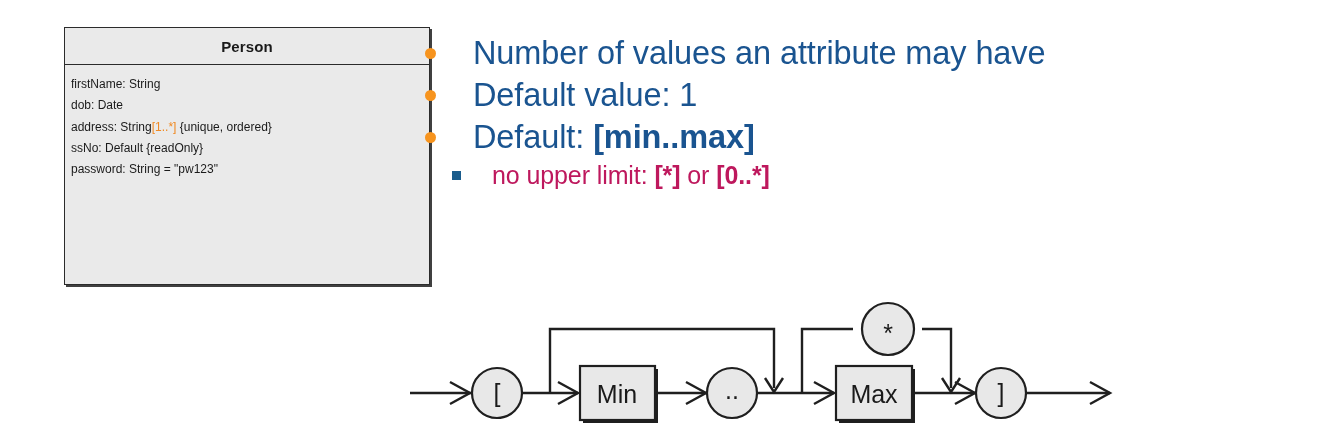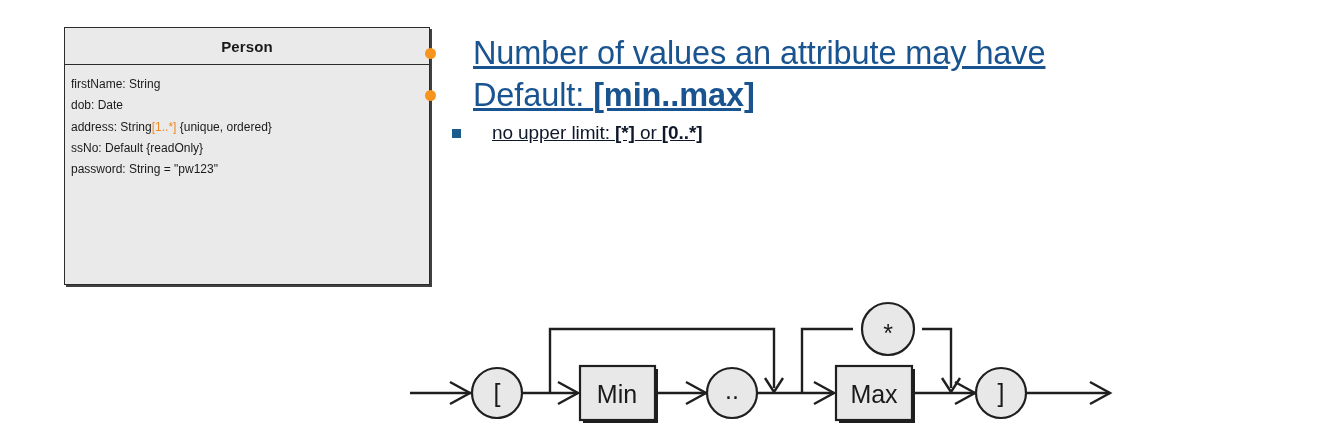--- a/index.html
+++ b/index.html
@@ -98,26 +98,25 @@
     height: 9px;
     background: #1a5c8c;
   }
   .bullet-text {
     font-size: 32.5px;
     line-height: 38px;
     color: #1a5490;
     padding-left: 26px;
     letter-spacing: -.1px;
     white-space: nowrap;
-    text-decoration: underline;
   }
   .bullet-text.sub {
-    font-size: 19px;
+    font-size: 25px;
     line-height: 30px;
-    color: #0f172a;
+    color: #be185d;
     padding-left: 20px;
   }
   .bold { font-weight: bold; margin-top: 36px; }
 
   
   #railroad {
     position: absolute;
     left: 410px;
     top: 296px;
     width: 710px;
@@ -165,20 +164,28 @@
 
   <div class="bullet-row level1">
     <span class="dot-marker">
         <i></i>
       </span>
     <span class="bullet-text">
       <span>Number of values an attribute may have</span>
     </span>
   </div>
 
+  <div class="bullet-row level1">
+    <span class="dot-marker">
+        <i></i>
+      </span>
+    <span class="bullet-text">
+      <span>Default value: 1</span>
+    </span>
+  </div>
 
   <div class="bullet-row level1">
     <span class="dot-marker">
         <i></i>
       </span>
     <span class="bullet-text"><span>Default: </span><span class="bold">[min..max]</span>
     </span>
   </div>
 
   <div class="bullet-row level2">

